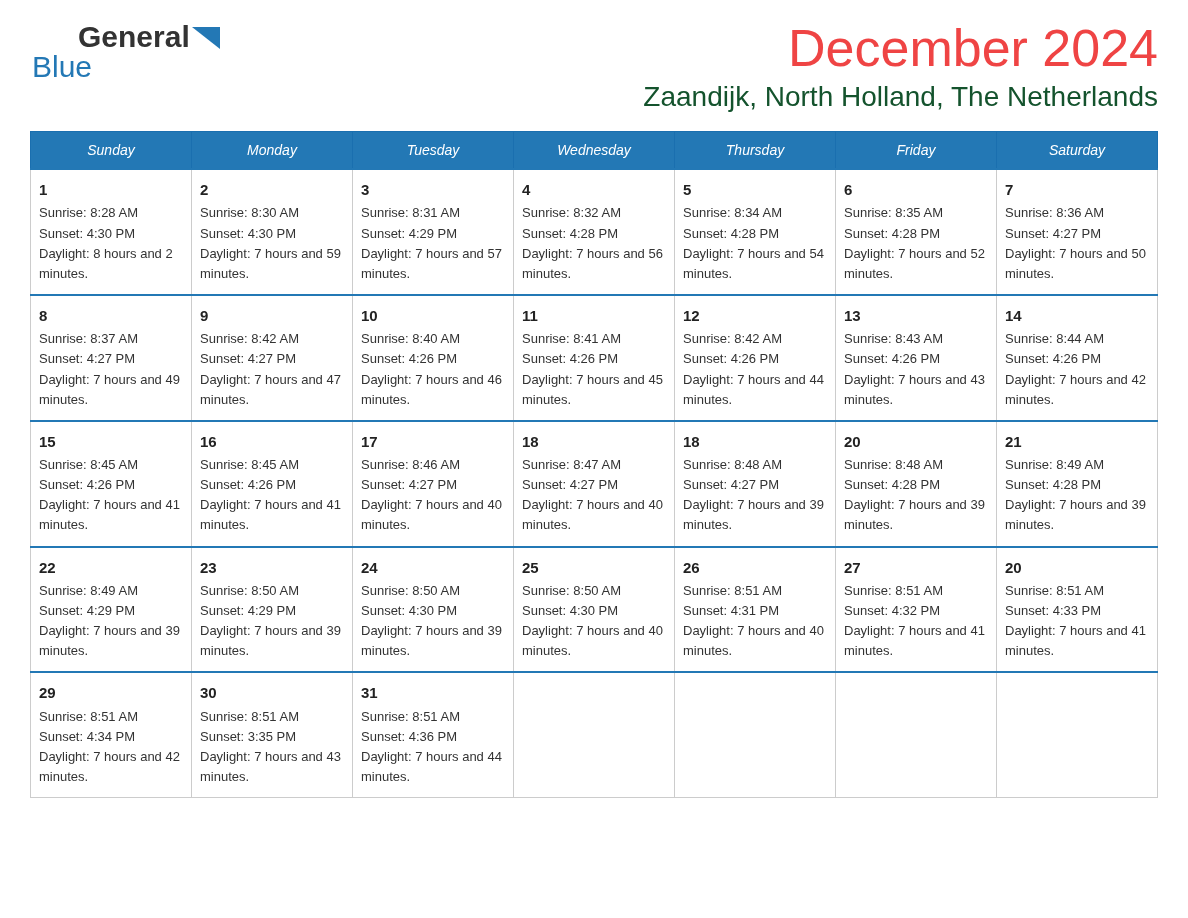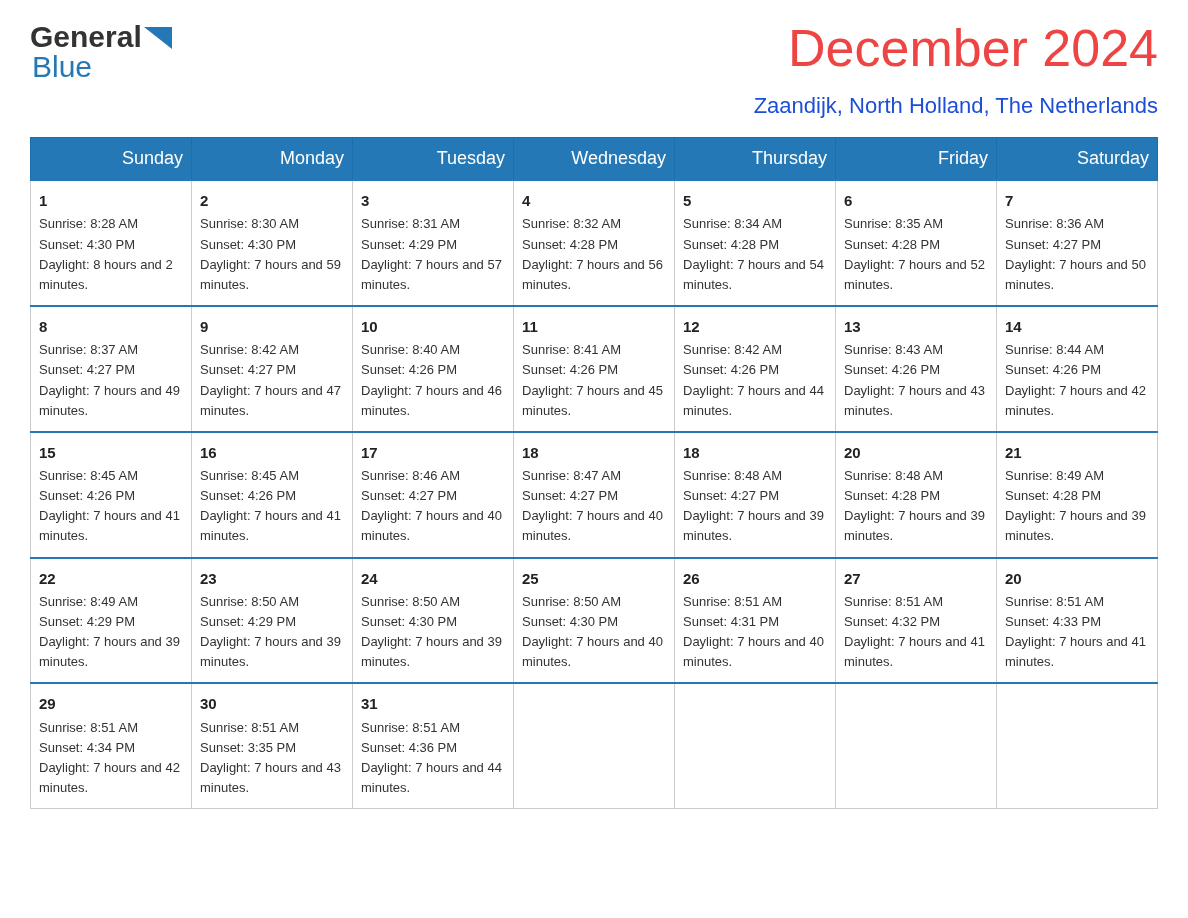--- a/index.html
+++ b/index.html
@@ -25,37 +25,38 @@
     .title-section {
       text-align: right;
     }
     .month-title {
       font-size: 52px;
       font-weight: normal;
       color: #ef4444;
       line-height: 1.1;
     }
     .location-title {
-      font-size: 22px;
-      color: #1d4ed8;
-      margin-top: 16px;
+      font-size: 28px;
+      color: #14532d;
+      margin-top: 4px;
     }
     .calendar-table {
       width: 100%;
       border-collapse: collapse;
       table-layout: fixed;
     }
     .calendar-table th {
       background-color: #2378b5;
       color: #fff;
-      font-size: 18px;
+      font-size: 14px;
       font-weight: normal;
       padding: 10px 8px;
-      text-align: right;
+      text-align: center;
       border: 1px solid #1a6faf;
+      font-style: italic;
     }
     .calendar-table td {
       vertical-align: top;
       padding: 8px 8px 10px 8px;
       font-size: 13px;
       border: 1px solid #ccc;
       border-top: 2px solid #2378b5;
       line-height: 1.55;
       min-height: 90px;
       background: #fff;
@@ -75,21 +76,21 @@
       color: #333;
       font-size: 13px;
     }
   </style>
 </head>
 <body>
 
 <div class="header">
   <div class="logo">
     <div style="display:flex; align-items:center;">
-      <span style="font-size:30px; font-weight:bold; color:#333;">General</span>
+      <span style="font-size:30px; font-weight:bold; color:#333;margin-left:48px;">General</span>
       <svg width="28" height="22" viewBox="0 0 28 22" style="margin-left:2px; margin-top:2px;">
         <polygon points="0,0 28,0 28,22" fill="#2378b5"></polygon>
       </svg>
     </div>
     <span style="font-size:30px; font-weight:normal; color:#2378b5; margin-top:-4px; padding-left:2px;">Blue</span>
   </div>
   <div class="title-section">
     <div class="month-title">December 2024</div>
     <div class="location-title">Zaandijk, North Holland, The Netherlands</div>
   </div>

